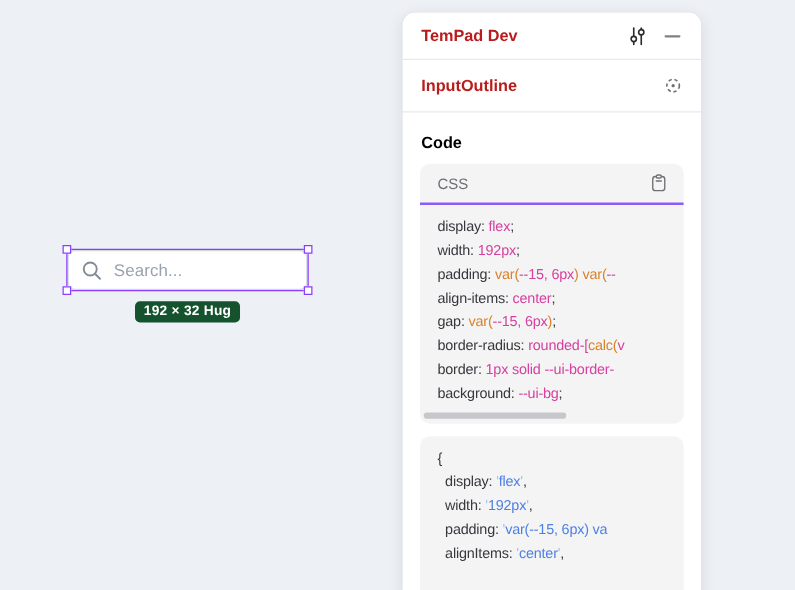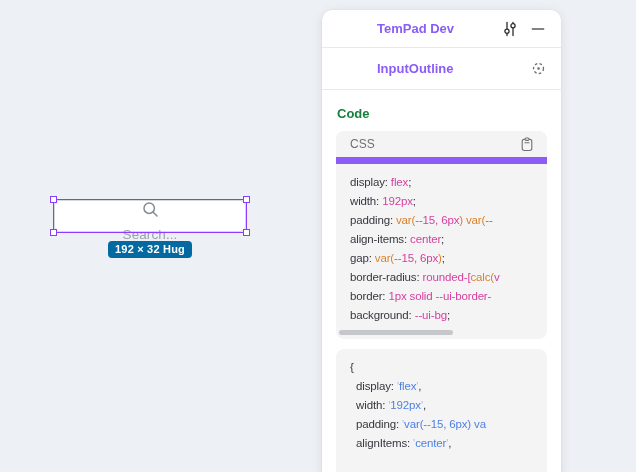--- a/index.html
+++ b/index.html
@@ -15,83 +15,82 @@
   .component {
     position:absolute; left:54px; top:200px; width:192px; height:32px;
   }
   .search-input {
     position:absolute; inset:0;
     background:#ffffff;
     border:1px solid #d4d8dd;
     border-radius:6px;
     display:flex; align-items:center; gap:9px;
     padding:0 10px;
-    flex-direction:column;
   }
   .search-input .ph {
     color:#9aa2ad; font-size:13.5px; letter-spacing:.1px;
   }
   .sel-outline {
     position:absolute; inset:-1px;
     border:1.5px solid #8b3dff;
     pointer-events:none;
   }
   .handle {
     position:absolute; width:7px; height:7px;
     background:#ffffff; border:1px solid #8b3dff;
   }
   .handle.tl { left:-4px; top:-4px; }
   .handle.tr { right:-4px; top:-4px; }
   .handle.bl { left:-4px; bottom:-4px; }
   .handle.br { right:-4px; bottom:-4px; }
   .size-badge {
     position:absolute; top:241px; left:150px; transform:translateX(-50%);
-    background:#0369a1; color:#ffffff;
+    background:#14532d; color:#ffffff;
     font-size:11px; font-weight:bold; letter-spacing:.2px;
     padding:2px 7px 3px; border-radius:4px; white-space:nowrap;
   }
 
   
   .panel {
     position:absolute; left:322px; top:10px; width:239px; bottom:-14px;
     background:#ffffff; border-radius:10px;
     box-shadow:0 2px 12px rgba(0,0,0,.09), 0 0 0 .5px rgba(0,0,0,.04);
   }
   .panel-row {
     display:flex; align-items:center;
     padding:0 13px 0 15px;
     border-bottom:1px solid #e9e9eb;
   }
   .row-title { height:38px; }
   .row-node  { height:42px; }
   .row-title .t, .row-node .t {
-    font-size:13px; font-weight:bold; color:#8b5cf6; flex:1 1 auto;margin-left:40px;
+    font-size:13px; font-weight:bold; color:#b91c1c; flex:1 1 auto;
   }
   .icon-btn {
     display:flex; align-items:center; justify-content:center;
     width:20px; height:20px; cursor:pointer;
   }
   .row-title .icon-btn + .icon-btn { margin-left:8px; }
 
   .section-label {
-    font-size:13px; font-weight:bold; color:#15803d;
+    font-size:13px; font-weight:bold; color:#000000;
     padding:16px 15px 10px;
   }
 
   .code-block {
     margin:0 14px 10px;
     background:#f4f4f5;
     border-radius:8px;
     overflow:hidden;
     position:relative;
   }
   .code-block-header {
     display:flex; align-items:center;
     height:33px; padding:0 10px 0 14px;
-    border-bottom:7px solid #8b5cf6;
+    border-bottom:2px solid #8b5cf6;
   }
   .code-block-header .lang {
     flex:1 1 auto; font-size:12px; color:#6f7075;
   }
   .code-area {
     padding:9px 0 14px 14px;
     font-family:Liberation Sans, sans-serif;
     font-size:11.5px; line-height:19px; letter-spacing:-.15px;
     white-space:pre; overflow:hidden;
   }

